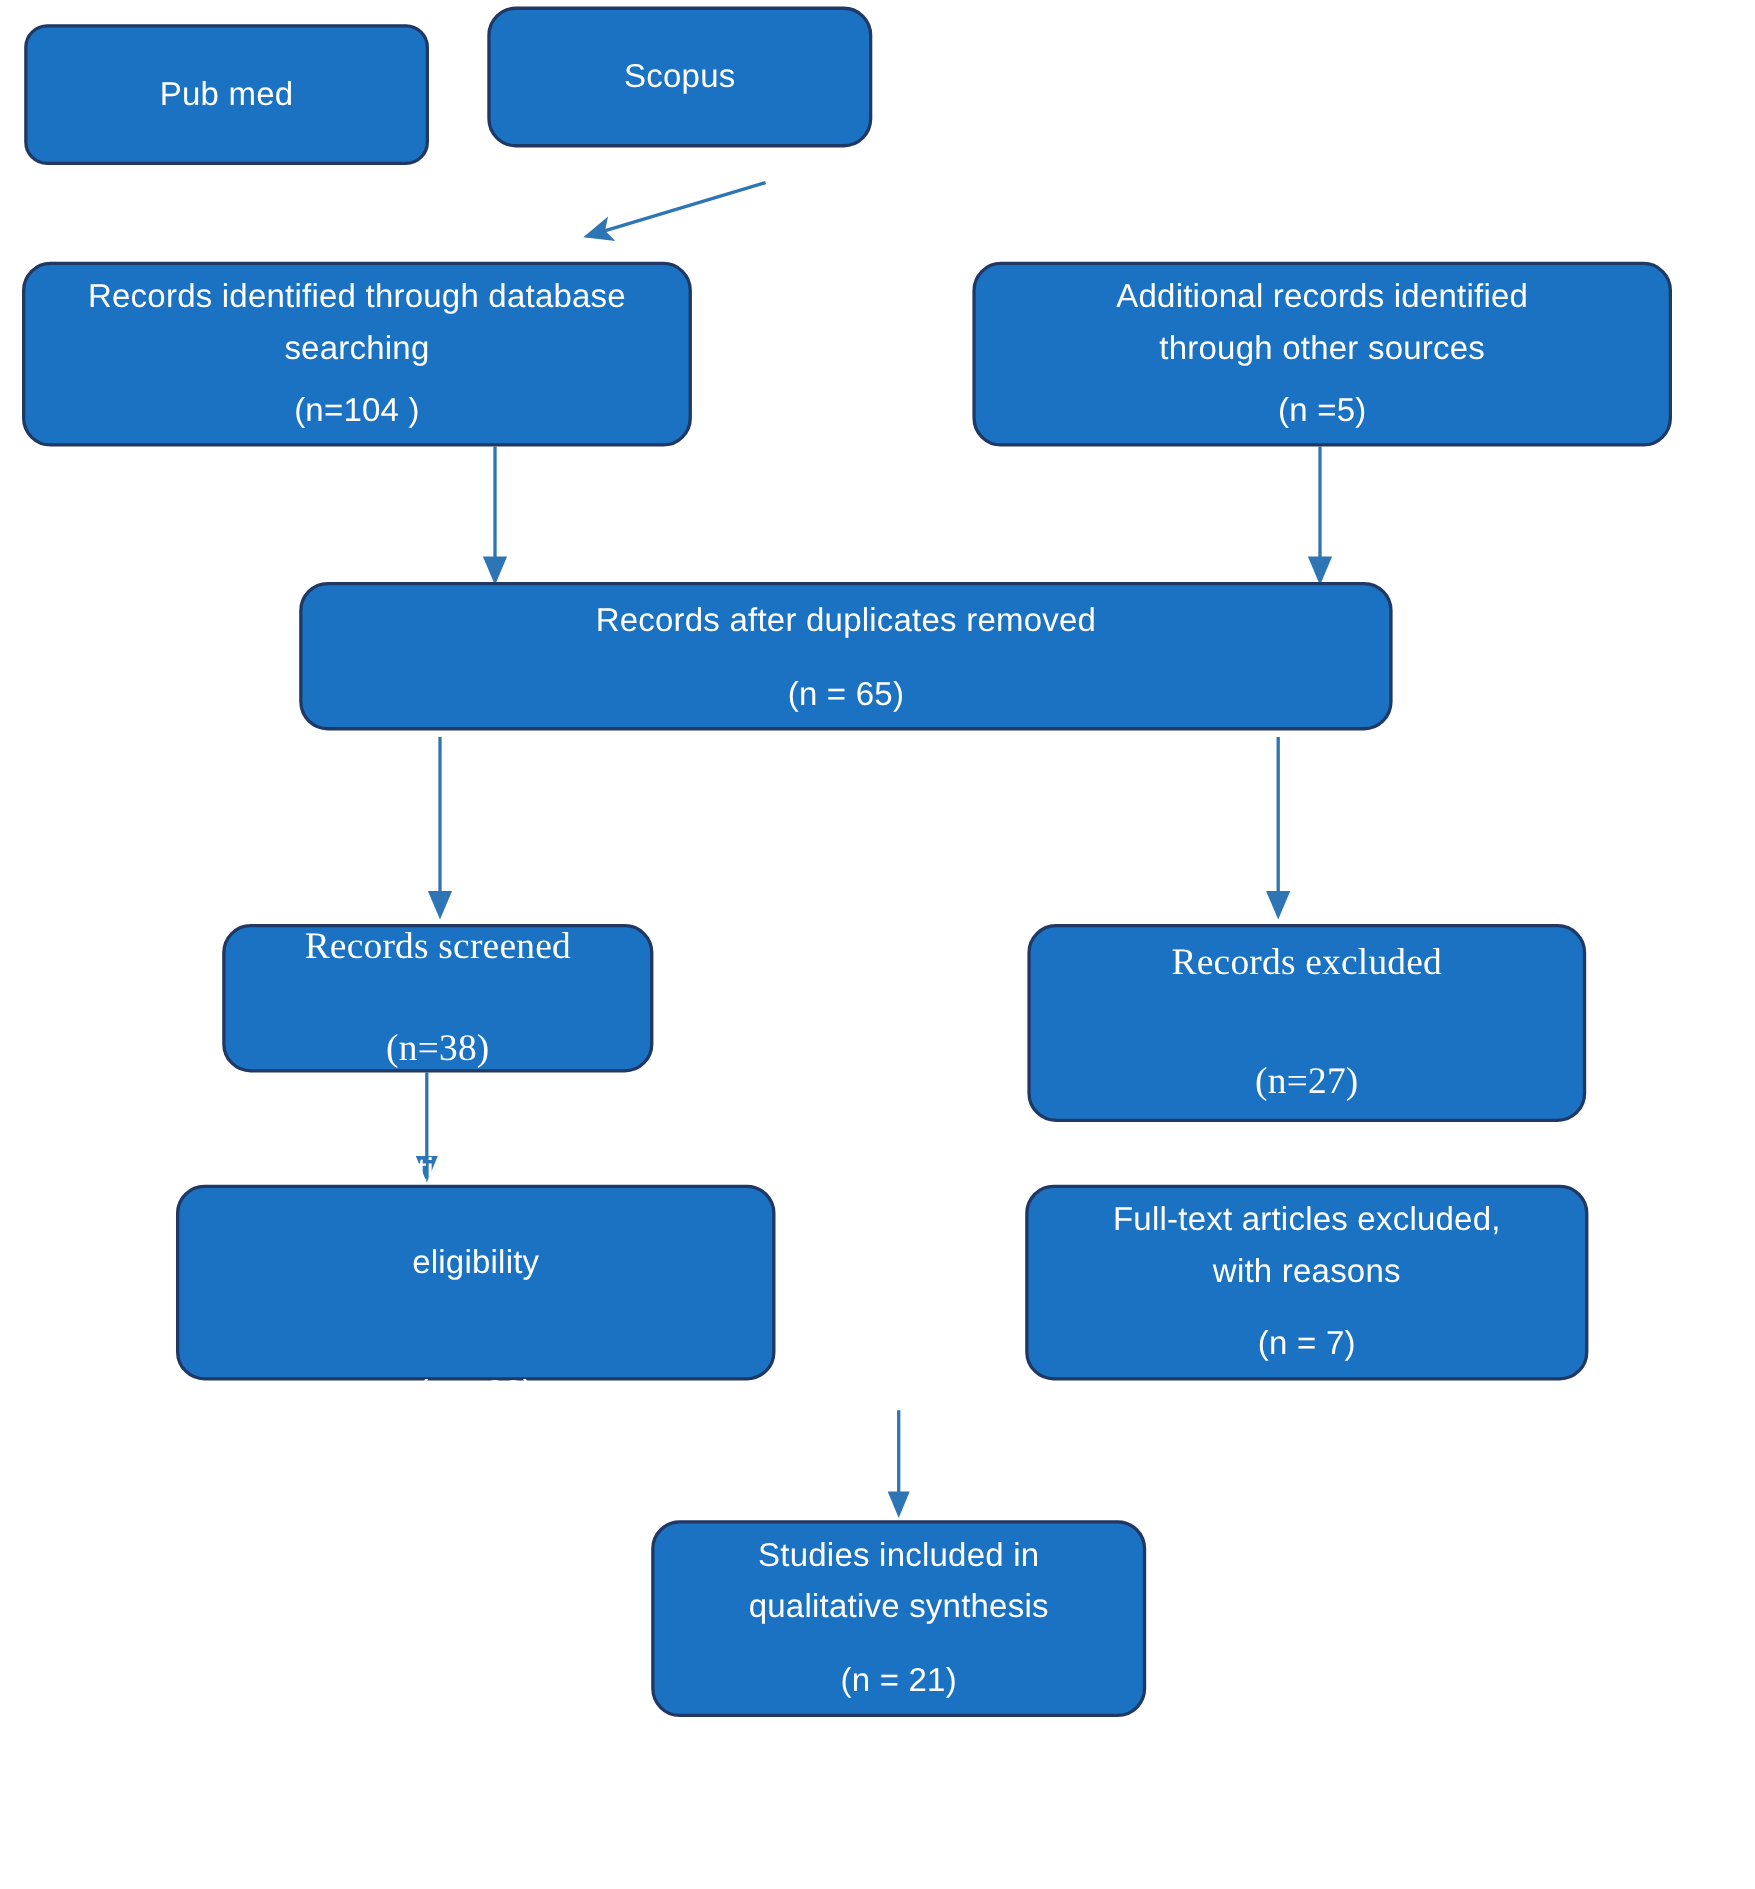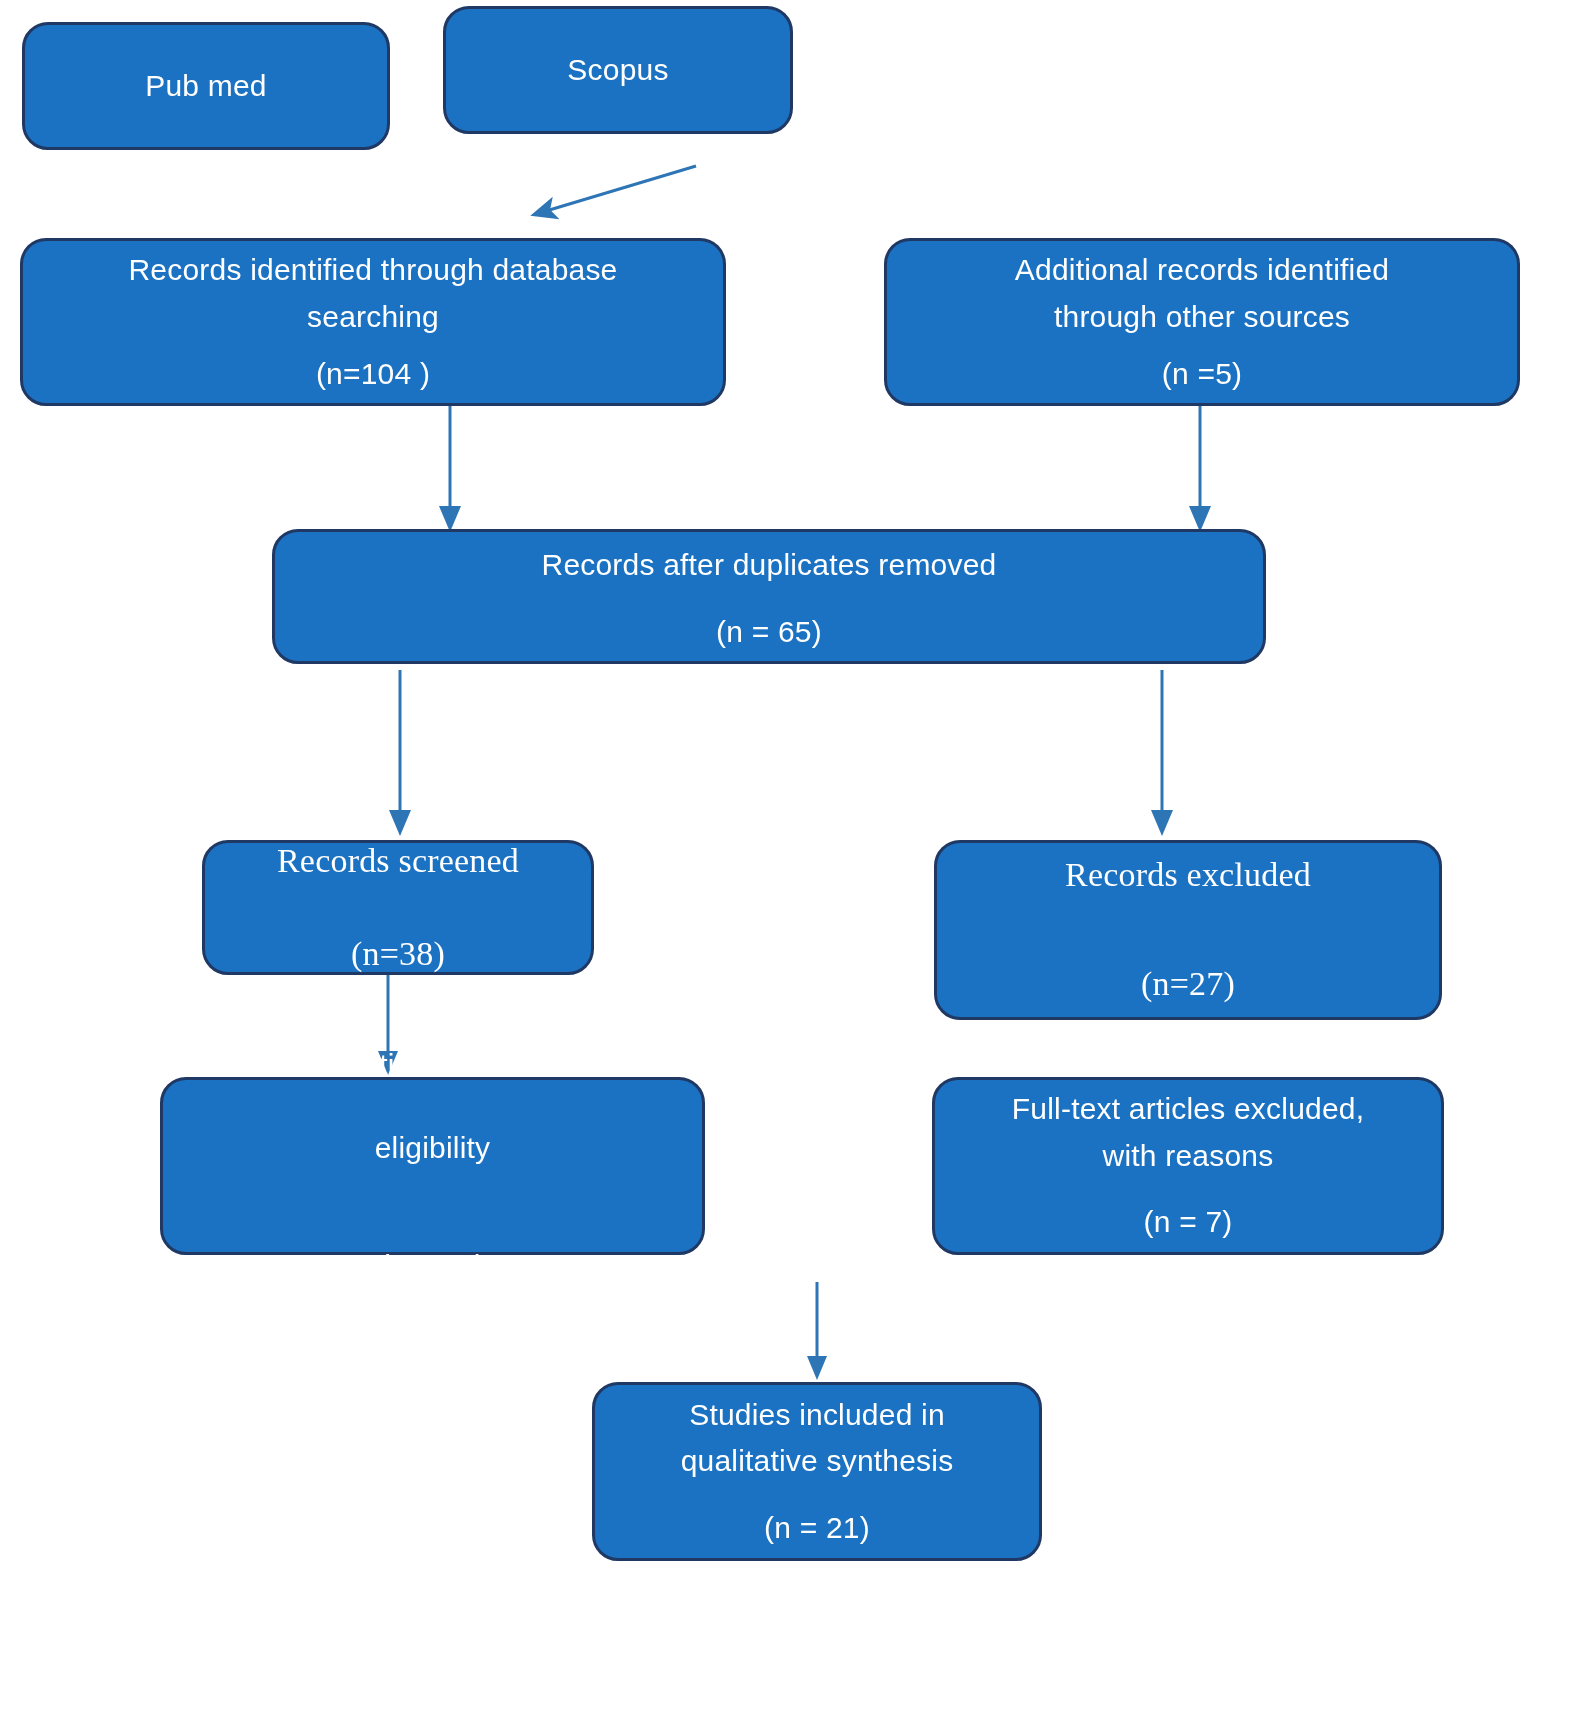--- a/index.html
+++ b/index.html
@@ -41,23 +41,23 @@
   }
   .node .line {
     display: block;
     width: 100%;
   }
   .node .spacer {
     display: block;
     height: 20px;
   }
   
-  #node-pubmed      { left: 22px;   top: 22px;   width: 368px; height: 128px; }
+  #node-pubmed      { left: 22px;   top: 22px;   width: 368px; height: 128px; border-radius: 21px; }
   #node-scopus      { left: 443px;  top: 6px;   width: 350px; height: 128px; }
-  #node-db-search   { left: 20px;   top: 238px;  width: 706px; height: 168px; }
+  #node-db-search   { left: 20px;   top: 238px;  width: 609px; height: 168px; }
   #node-other-src   { left: 884px;  top: 238px;  width: 636px; height: 168px; }
   #node-dupes       { left: 272px;  top: 529px;  width: 994px; height: 135px; justify-content: flex-end; }
   #node-screened    { left: 202px;  top: 840px;  width: 392px; height: 135px; }
   #node-excluded    { left: 934px;  top: 840px;  width: 508px; height: 180px; }
   #node-fulltext    { left: 160px;  top: 1077px; width: 545px; height: 178px; gap: 36px; }
   #node-ft-excluded { left: 932px;  top: 1077px; width: 512px; height: 178px; }
   #node-included    { left: 592px;  top: 1382px; width: 450px; height: 179px; }
 
   
   .conn {

